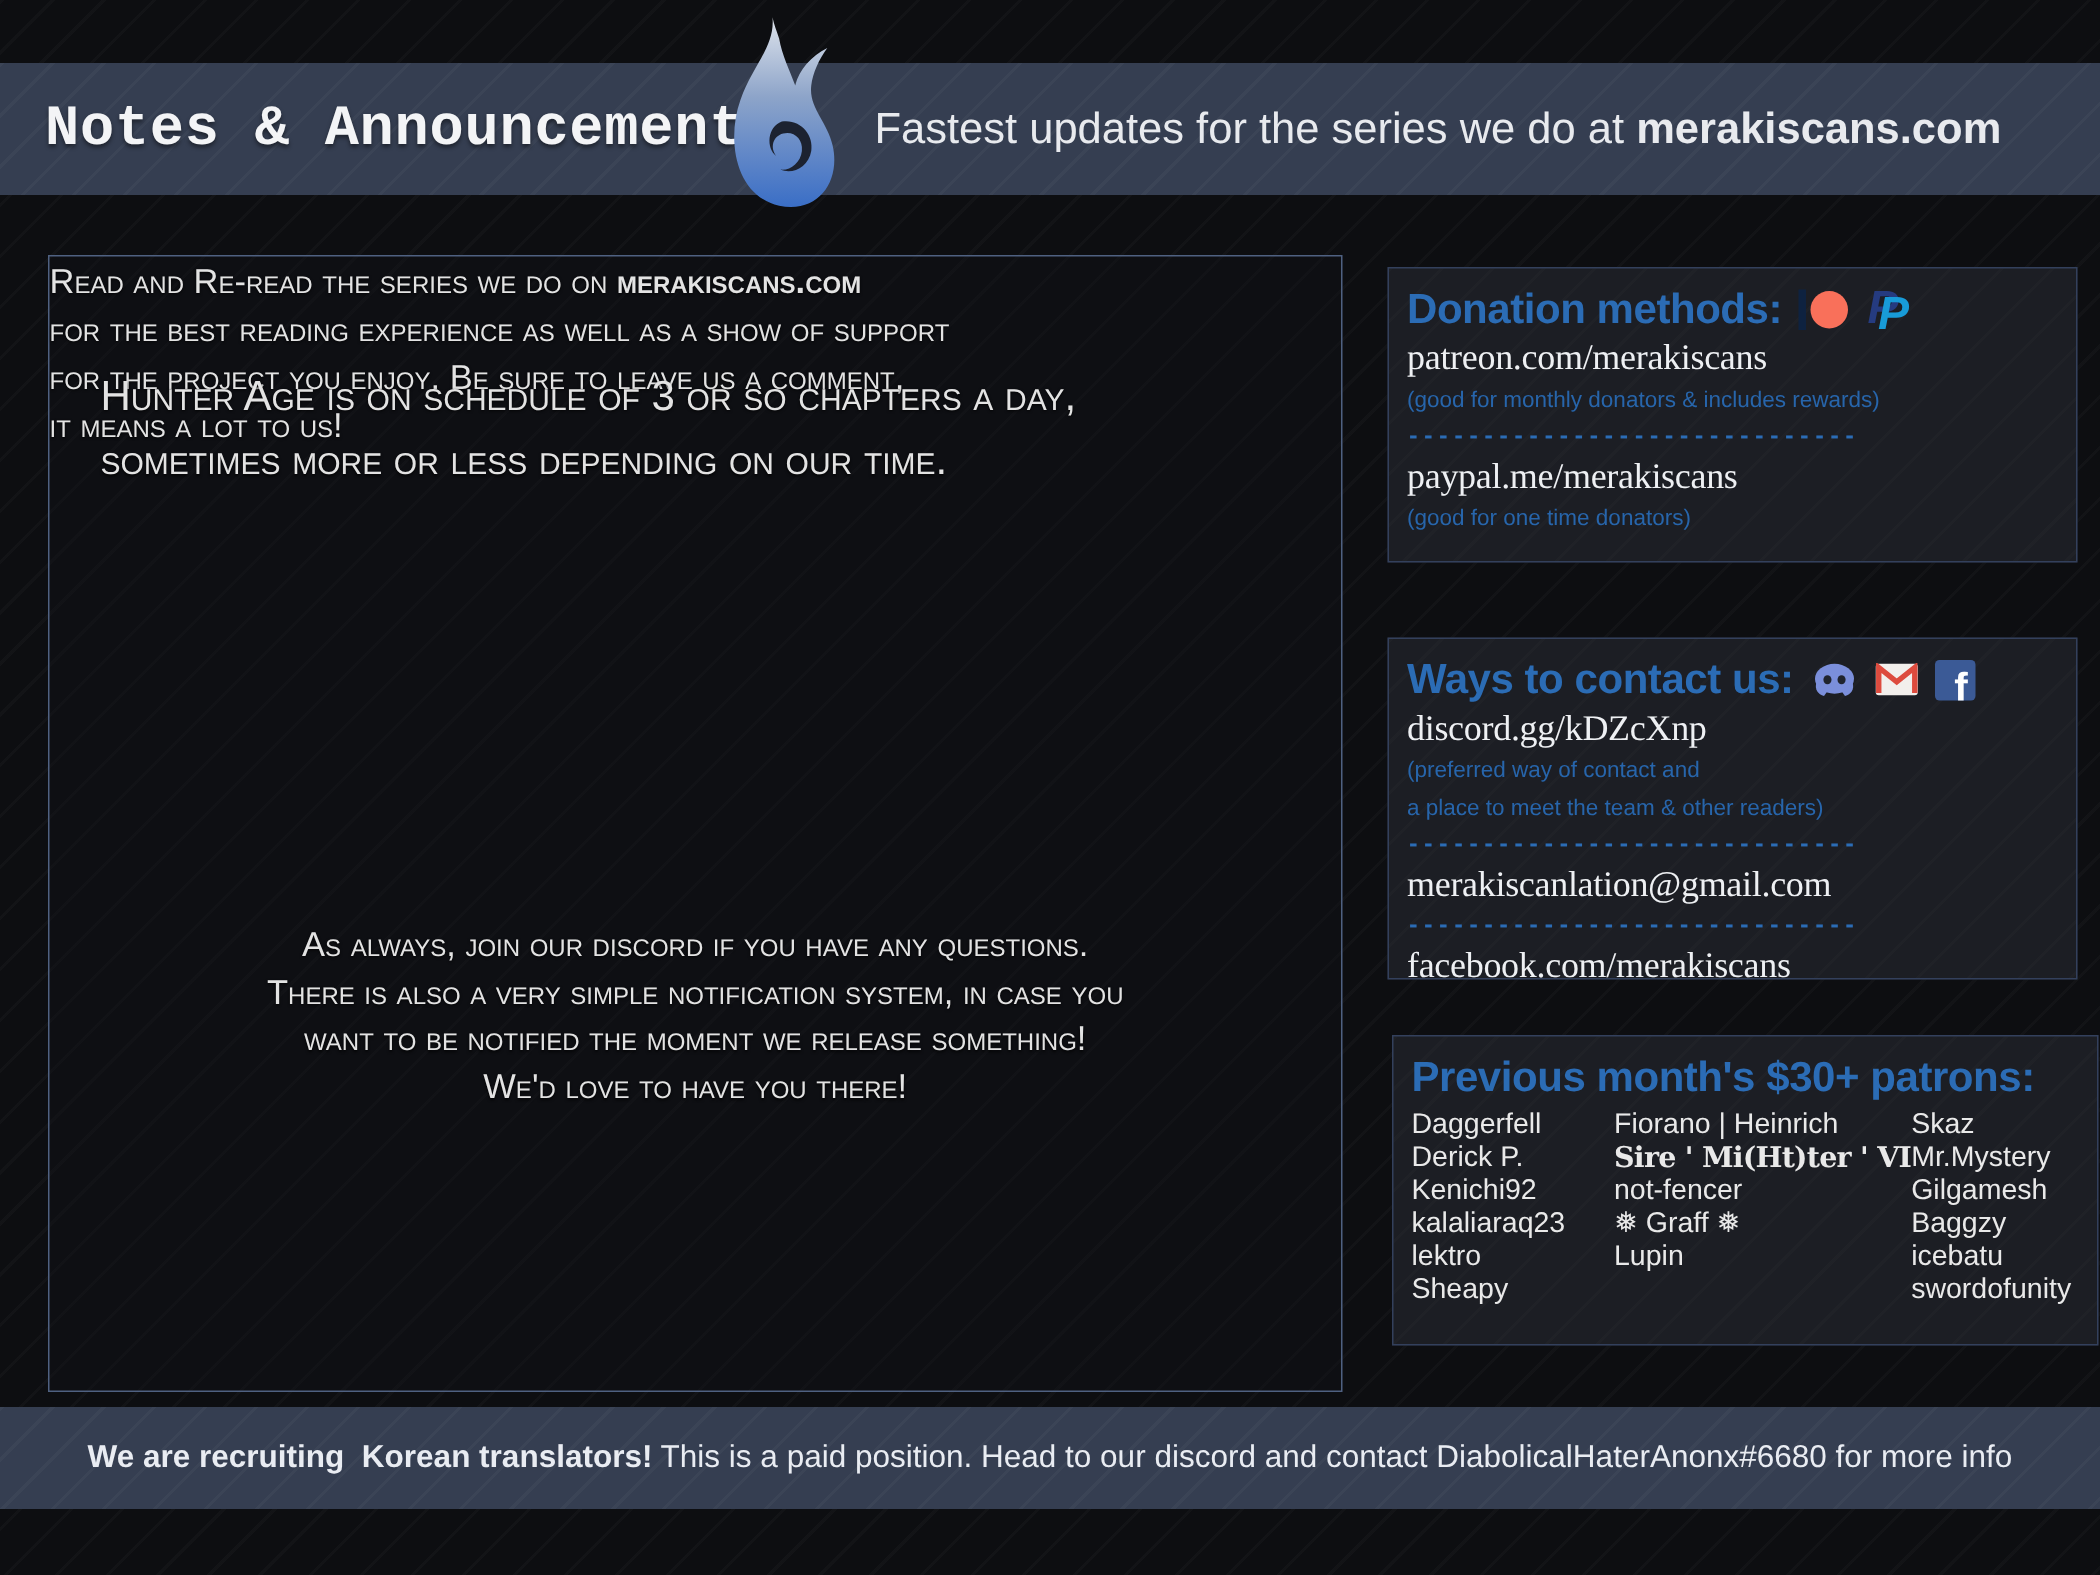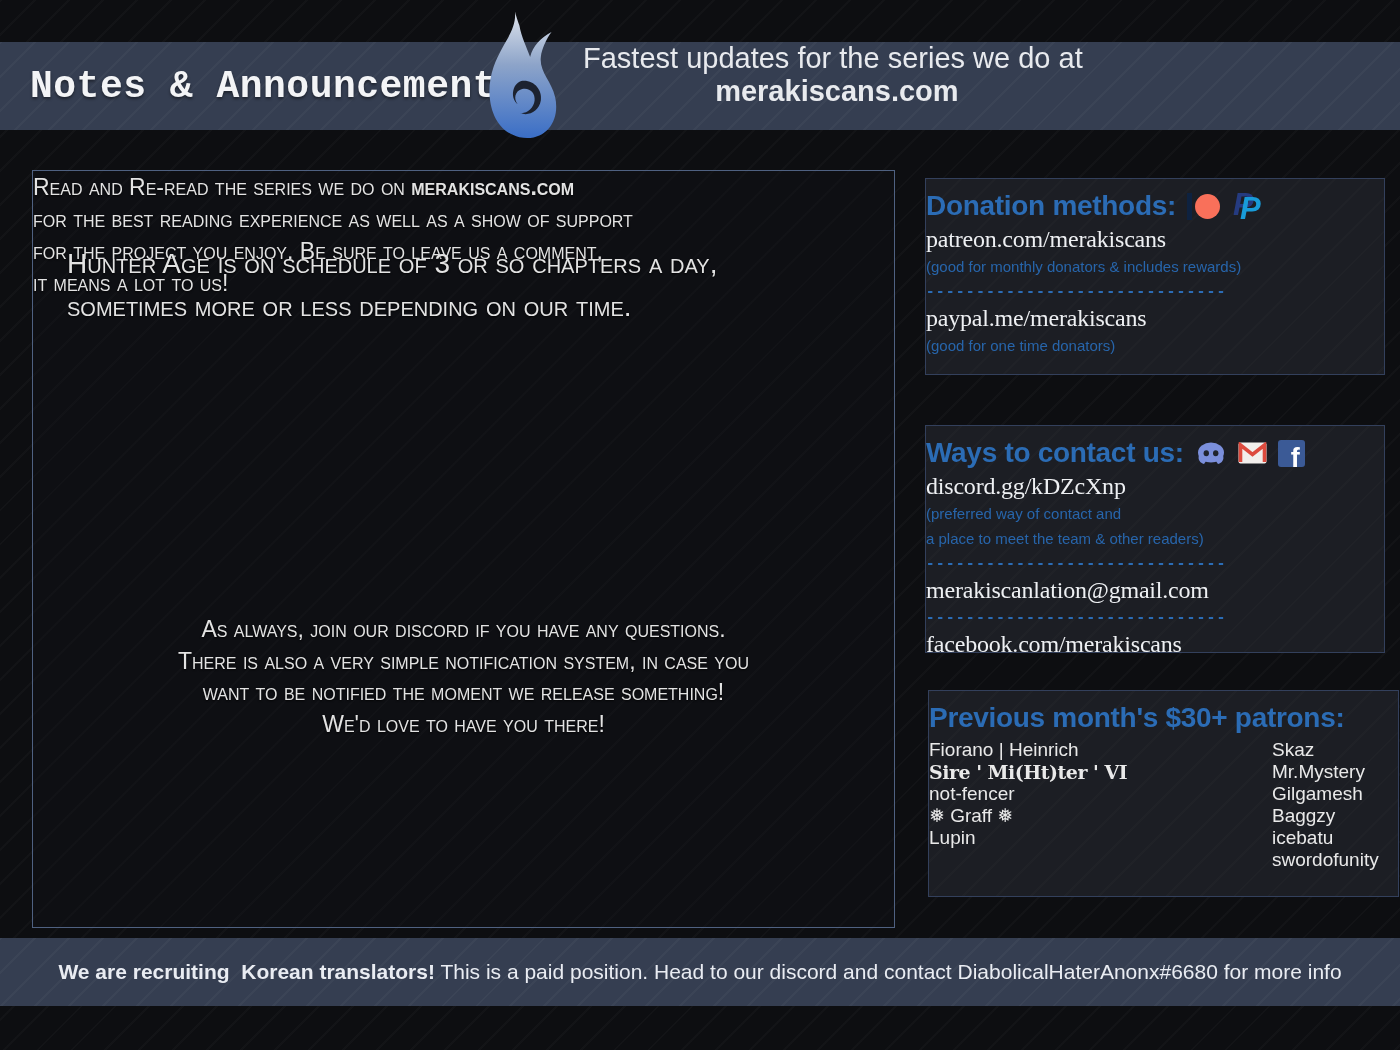--- a/index.html
+++ b/index.html
@@ -22,21 +22,21 @@
   .header-bar{top:42px;height:88px;}
   .footer-bar{top:938px;height:68px;display:flex;align-items:center;justify-content:center;}
   .page-title{
     position:absolute;left:30px;top:42px;height:88px;display:flex;align-items:center;
     color:#f3f4f6;font-size:38px;font-weight:bold;letter-spacing:0.5px;z-index:3;
     text-shadow:0 2px 3px rgba(0,0,0,0.45);
     font-family:Liberation Mono, monospace;
   }
   .tagline{
     position:absolute;left:583px;top:42px;height:88px;display:flex;align-items:center;
-    color:#e8eaee;font-size:29px;z-index:3;white-space:pre;flex-direction:column;
+    color:#e8eaee;font-size:29px;z-index:3;white-space:pre;
   }
   .tagline .site{font-weight:bold;}
   .flame{position:absolute;left:466px;top:6px;width:98px;height:150px;z-index:5;}
 
   
   .main-box{
     position:absolute;left:32px;top:170px;width:863px;height:758px;
     border:1px solid #4f6181;background:rgba(16,18,22,0.35);box-sizing:border-box;
   }
   .para{
@@ -46,21 +46,21 @@
   }
   .para1{left:34px;top:40px;width:800px;font-size:28px;line-height:43px;}
   .para2{left:0;width:100%;top:412px;font-size:23px;line-height:31.5px;text-align:center;}
   .para3{left:0;width:100%;top:568px;font-size:23px;line-height:32px;text-align:left;
     font-variant:small-caps;color:#e3e3e3;text-shadow:0 1px 2px rgba(0,0,0,0.8);}
   .para3 .rest{display:block;white-space:pre-line;}
   .para3 .site{font-weight:bold;}
 
   
   .rbox{
-    position:absolute;box-sizing:border-box;padding:9px 0;
+    position:absolute;box-sizing:border-box;padding:9px 12px;
     background-color:rgba(29,32,38,0.92);border:1px solid #33405c;
     background-image:repeating-linear-gradient(135deg,
       rgba(255,255,255,0.015) 0px, rgba(255,255,255,0.015) 2px,
       transparent 2px, transparent 24px);
   }
   .donation-panel{left:925px;top:178px;width:460px;height:197px;}
   .contact-panel{left:925px;top:425px;width:460px;height:228px;}
   .patrons-panel{left:928px;top:690px;width:471px;height:207px;}
   .title-row{display:flex;align-items:center;gap:11px;height:36px;}
   .rtitle{color:#2b6cb5;font-weight:bold;font-size:28px;letter-spacing:-0.3px;white-space:nowrap;}
@@ -175,20 +175,28 @@
   <div class="rlink">merakiscanlation@gmail.com</div>
   <div class="divider">------------------------------</div>
   <div class="rlink">facebook.com/merakiscans</div>
 </div>
 
 <div class="rbox patrons-panel">
   <div class="title-row">
     <span class="rtitle">Previous month's $30+ patrons:</span>
   </div>
   <div class="cols">
+    <div class="pcol pcol1">
+      <span class="pname">Daggerfell</span>
+      <span class="pname">Derick P.</span>
+      <span class="pname">Kenichi92</span>
+      <span class="pname">kalaliaraq23</span>
+      <span class="pname">lektro</span>
+      <span class="pname">Sheapy</span>
+    </div>
     <div class="pcol pcol3">
       <span class="pname">Fiorano | Heinrich</span>
       <span class="pname blackletter">Sire ' Mi(Ht)ter ' VI</span>
       <span class="pname">not-fencer</span>
       <span class="pname">❅ Graff ❅</span>
       <span class="pname">Lupin</span>
     </div>
     <div class="pcol pcol2">
       <span class="pname">Skaz</span>
       <span class="pname">Mr.Mystery</span>

